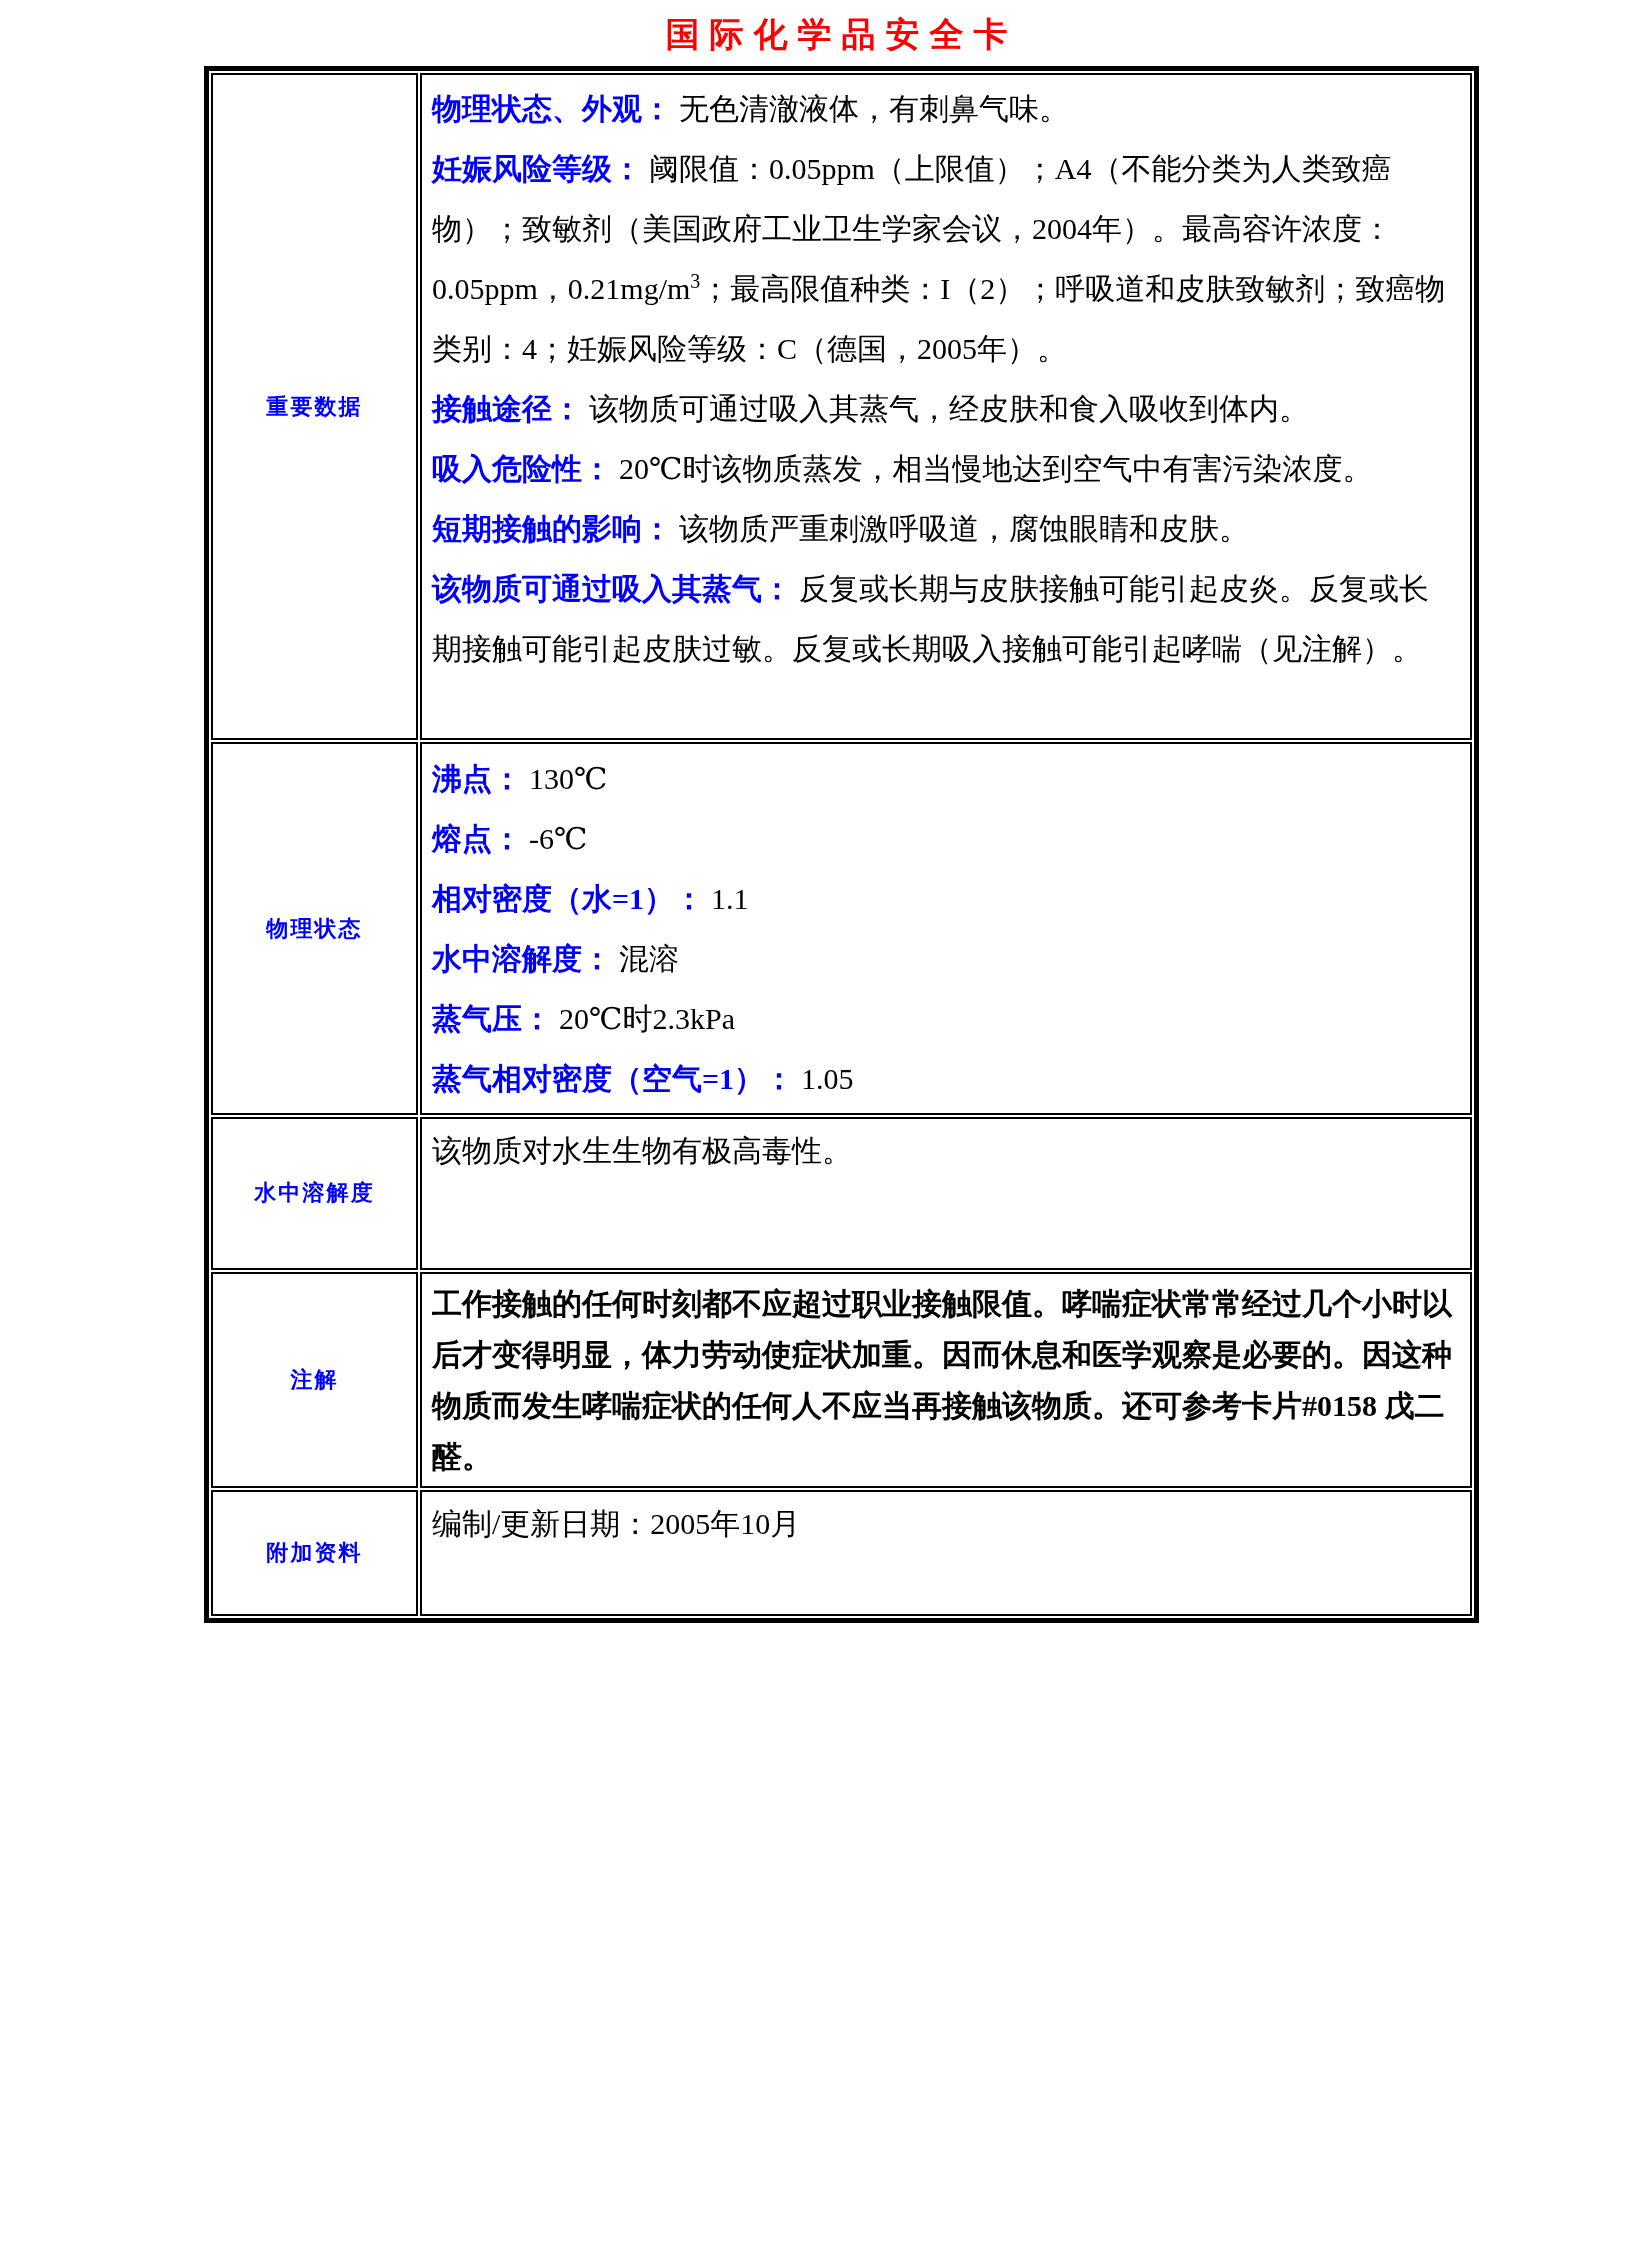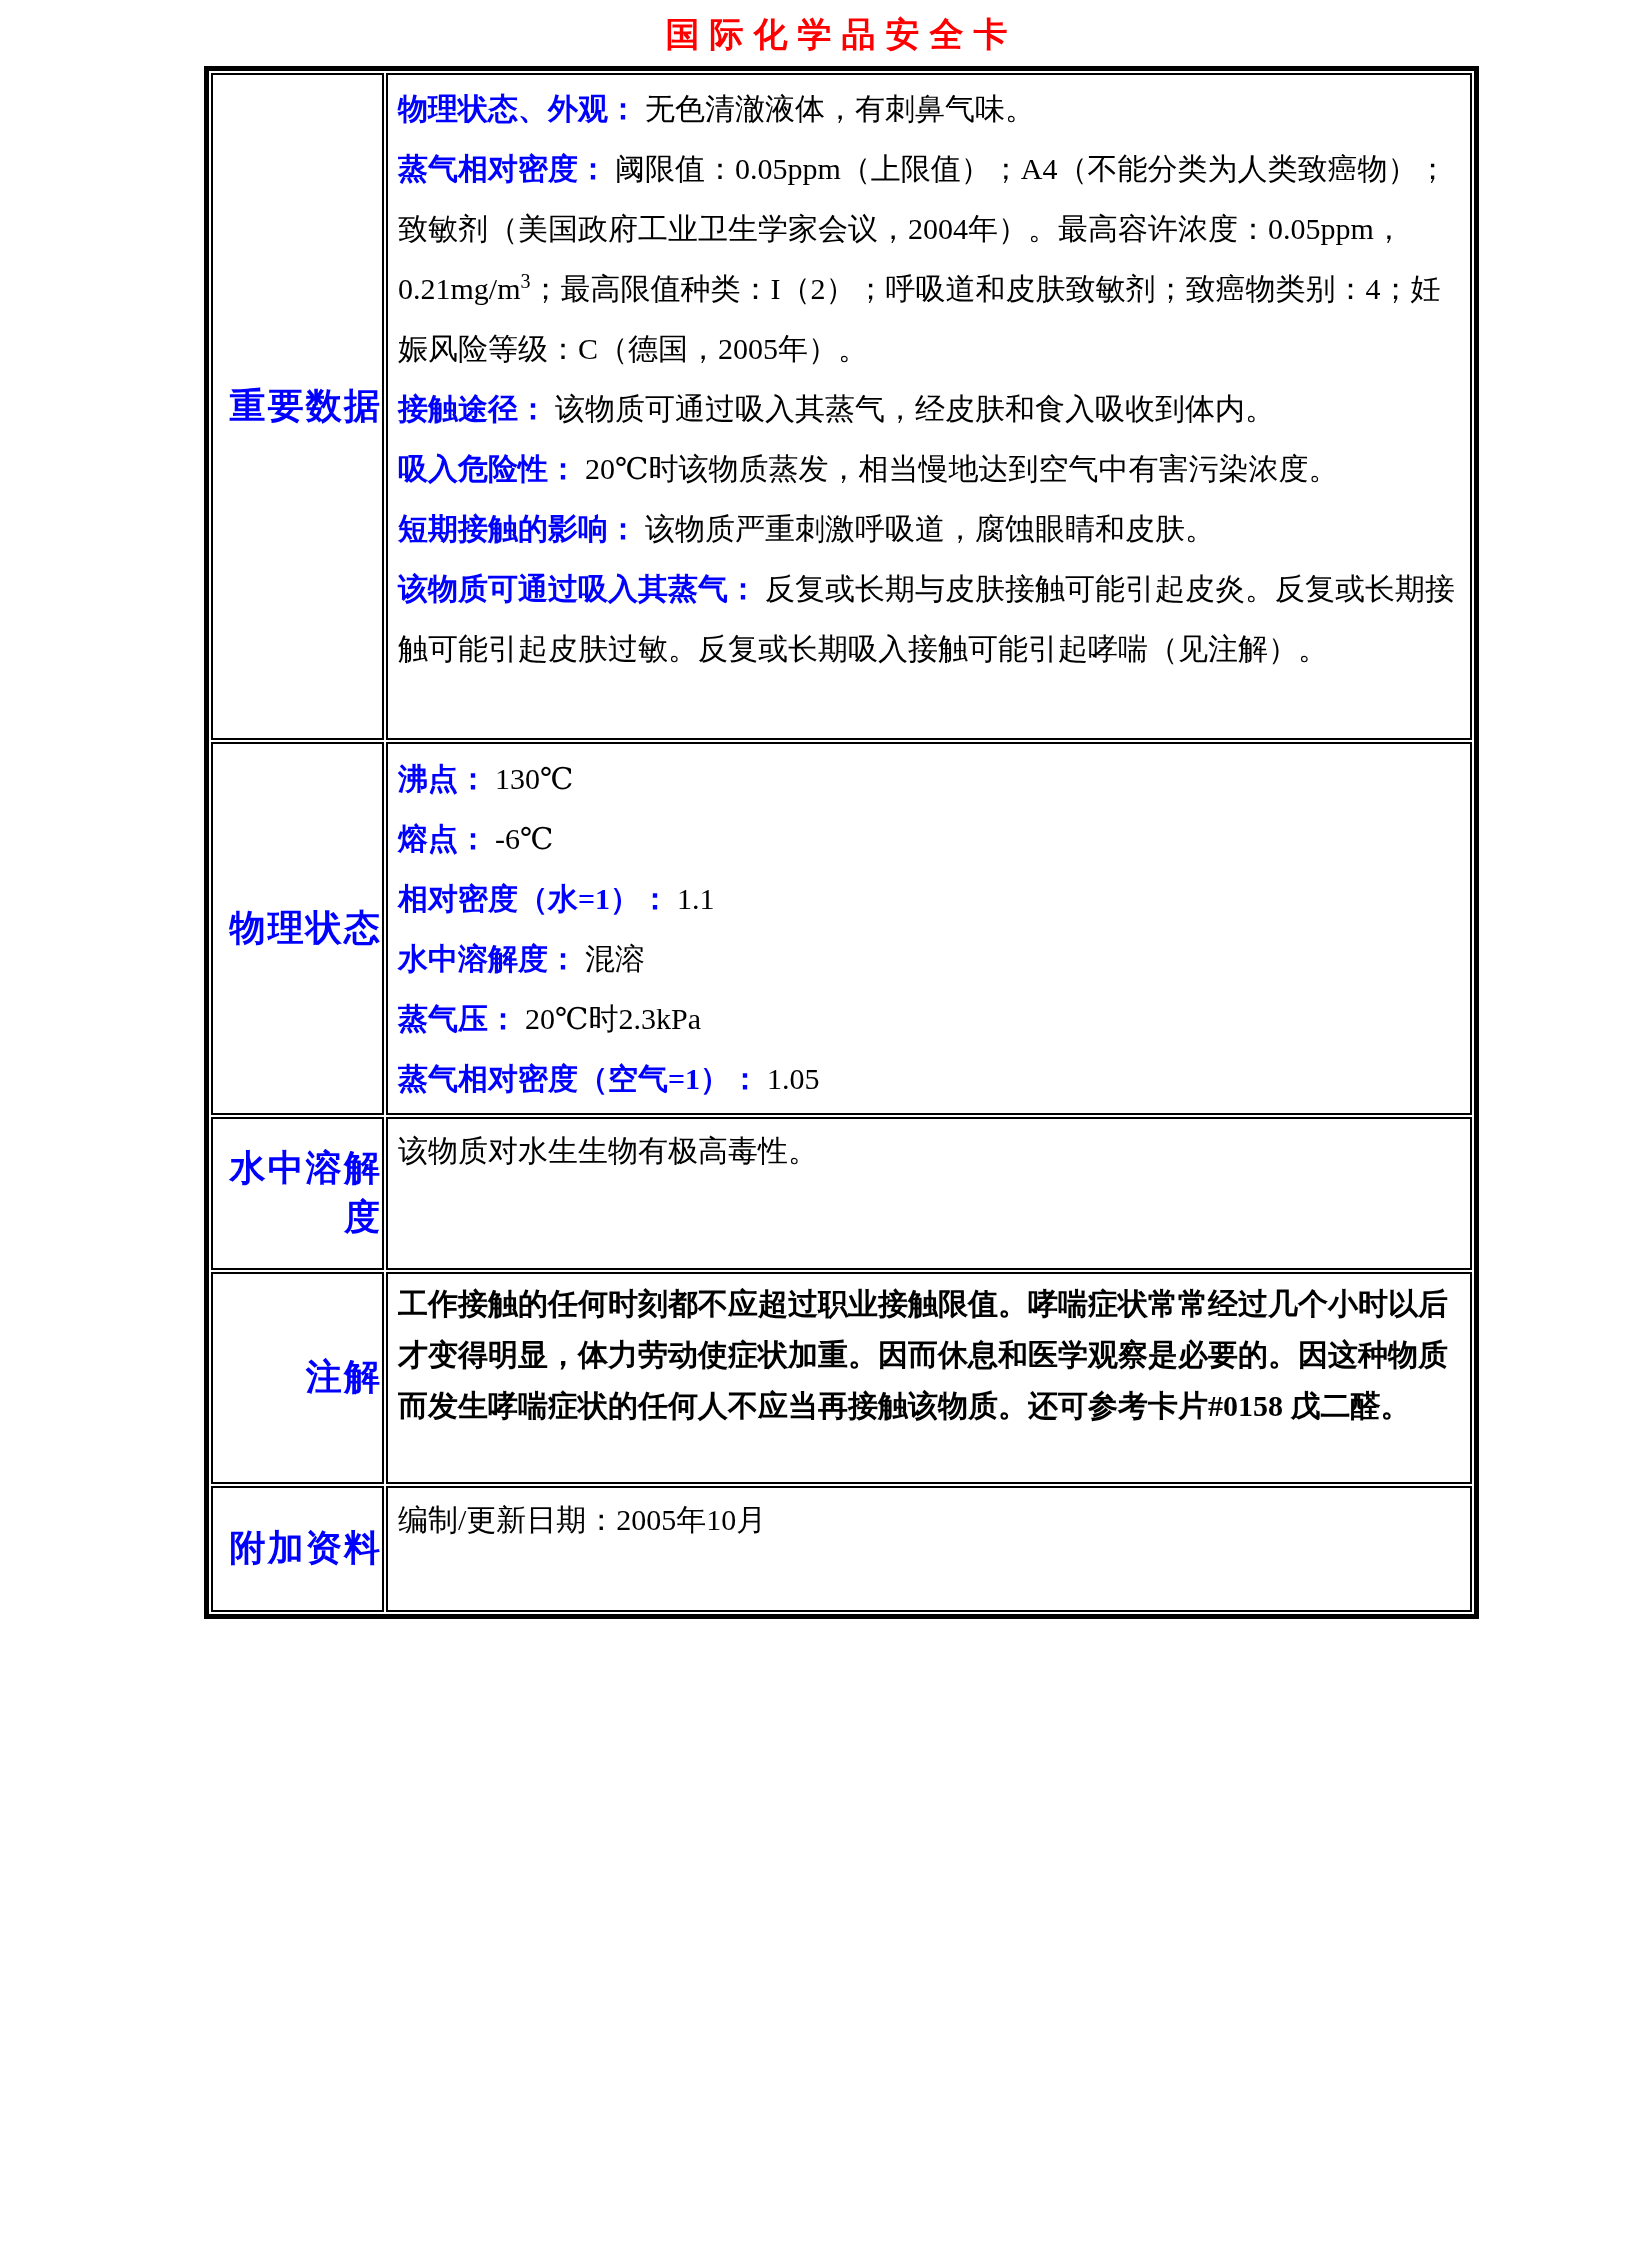--- a/index.html
+++ b/index.html
@@ -13,23 +13,23 @@
     text-align:center;font-size:34px;font-weight:bold;
     color:#ff0000;letter-spacing:10px;line-height:1.1;
   }
   table.card{
     margin-left:204px;width:1275px;
     border:5px solid #000;border-collapse:separate;border-spacing:2.8px;
     table-layout:fixed;background:#fff;
   }
   td{border:2.1px solid #000;vertical-align:top;background:#fff;}
   td.label-cell{
-    width:169px;vertical-align:middle;text-align:right;
-    color:#0000ff;font-weight:bold;font-size:36px;letter-spacing:2.1px;
-    padding:0 0;
+    width:169px;vertical-align:middle;text-align:center;
+    color:#0000ff;font-weight:bold;font-size:22px;letter-spacing:2.1px;
+    padding:0 17px;
   }
   td.content-cell{padding:4.3px 11.3px 4.3px 10px;font-size:30px;line-height:60px;}
   td.header-cell{height:65px;vertical-align:middle;padding:0 12.8px;}
   .hdr-flex{display:flex;justify-content:space-between;align-items:center;font-size:31px;}
   .blue-label{color:#0000ff;font-weight:bold;}
   .item{text-align:left;}
   .item .blue-label{margin-right:7px;}
   sup{font-size:20px;line-height:0;}
   .notes-cell{line-height:51px !important;font-weight:bold;}
   .single-line-cell{line-height:55px !important;}
@@ -49,21 +49,21 @@
 
   <tbody>
 
   <tr class="r-important">
     <td class="label-cell">重要数据</td>
     <td class="content-cell">
       <div class="item">
         <span class="blue-label">物理状态、外观：</span><span>无色清澈液体，有刺鼻气味。</span>
       </div>
       <div class="item">
-        <span class="blue-label">蒸气相对密度：</span><span>阈限值：0.05ppm（上限值）；A4（不能分类为人类致癌物）；致敏剂（美国政府工业卫生学家会议，2004年）。最高容许浓度：0.05ppm，0.21mg/m</span><sup>3</sup><span>；最高限值种类：I（2）；呼吸道和皮肤致敏剂；致癌物类别：4；妊娠风险等级：C（德国，2005年）。</span>
+        <span class="blue-label">妊娠风险等级：</span><span>阈限值：0.05ppm（上限值）；A4（不能分类为人类致癌物）；致敏剂（美国政府工业卫生学家会议，2004年）。最高容许浓度：0.05ppm，0.21mg/m</span><sup>3</sup><span>；最高限值种类：I（2）；呼吸道和皮肤致敏剂；致癌物类别：4；妊娠风险等级：C（德国，2005年）。</span>
       </div>
       <div class="item">
         <span class="blue-label">接触途径：</span><span>该物质可通过吸入其蒸气，经皮肤和食入吸收到体内。</span>
       </div>
       <div class="item">
         <span class="blue-label">吸入危险性：</span><span>20℃时该物质蒸发，相当慢地达到空气中有害污染浓度。</span>
       </div>
       <div class="item">
         <span class="blue-label">短期接触的影响：</span><span>该物质严重刺激呼吸道，腐蚀眼睛和皮肤。</span>
       </div>

